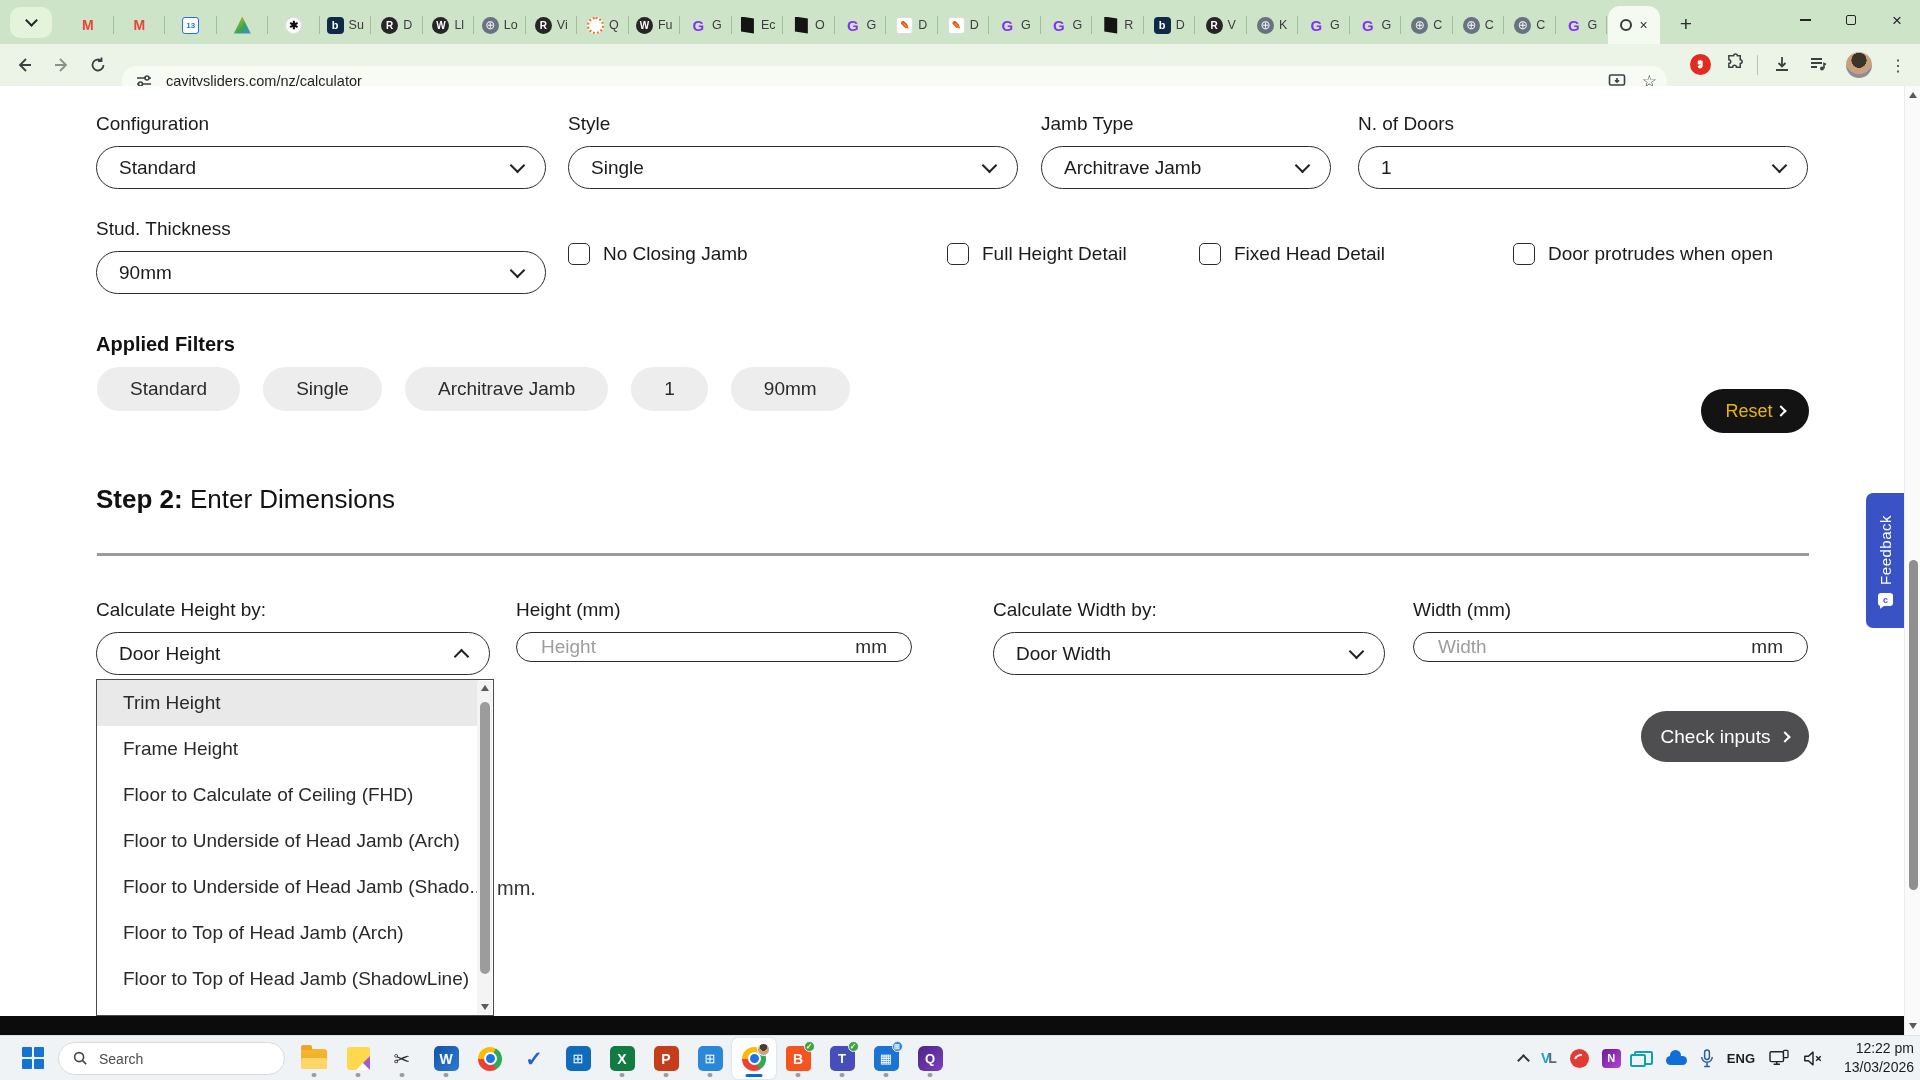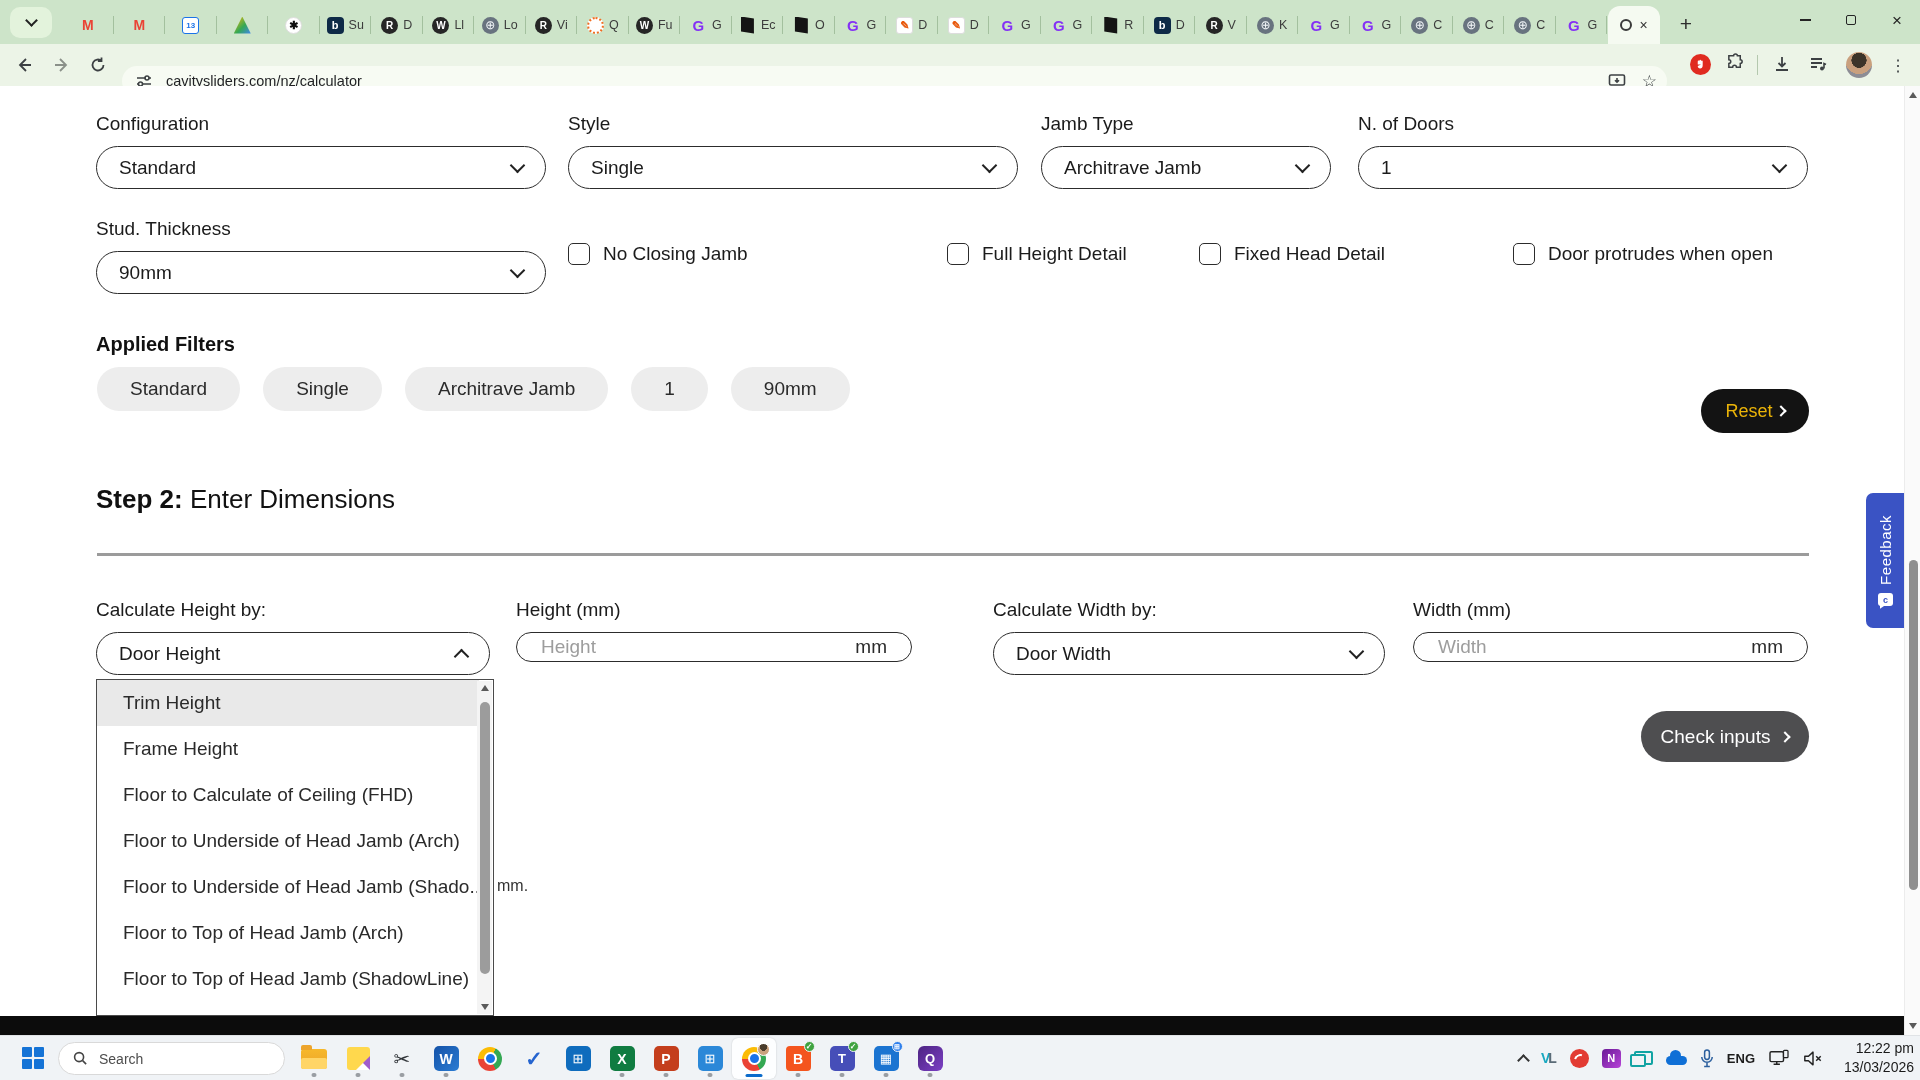--- a/index.html
+++ b/index.html
@@ -94,21 +94,21 @@
   #divider { position:absolute; left:97px; top:467px; width:1712px; height:3px; background:#9b9b9b; }
   .inputbox { position:absolute; height:30px; border:1.5px solid #2c2c2c; border-radius:24px; background:#fff;
               display:flex; align-items:center; padding:0 24px; }
   .inputbox input { border:none; outline:none; flex:1; font-size:19px; color:#1b1b1b; background:transparent;
                     font-family:"Liberation Sans", sans-serif; }
   .inputbox input::placeholder { color:#9d9d9d; }
   .unit { font-size:19px; color:#2b2b2b; margin-left:8px; }
   #check-btn { position:absolute; left:1641px; top:625px; width:168px; height:51px; border-radius:26px;
                background:#4e4e50; color:#fff; display:flex; align-items:center; justify-content:center;
                gap:11px; font-size:19px; cursor:pointer; }
-  #clipped-mm { position:absolute; left:497px; top:791px; font-size:16px; color:#333; }
+  #clipped-mm { position:absolute; left:497px; top:791px; font-size:20px; color:#333; }
 
   #dd-panel { position:absolute; left:96px; top:593px; width:398px; height:337px; background:#fff;
               border:1px solid #4a4a4a; z-index:5; }
   .opt { height:46px; display:flex; align-items:center; padding-left:26px; font-size:19px; color:#2a2a2a;
          cursor:pointer; width:382px; white-space:nowrap; overflow:hidden; }
   .opt.hl { background:#e9e9e9; }
   #dd-scroll { position:absolute; right:1px; top:1px; bottom:1px; width:15px; background:#f4f4f4; }
   #dd-thumb { position:absolute; left:2.5px; top:21px; width:10px; height:272px; background:#9c9c9c;
               border-radius:6px; cursor:grab; }
   .sb-arrow { position:absolute; left:0; width:15px; height:14px; display:flex; align-items:center;

